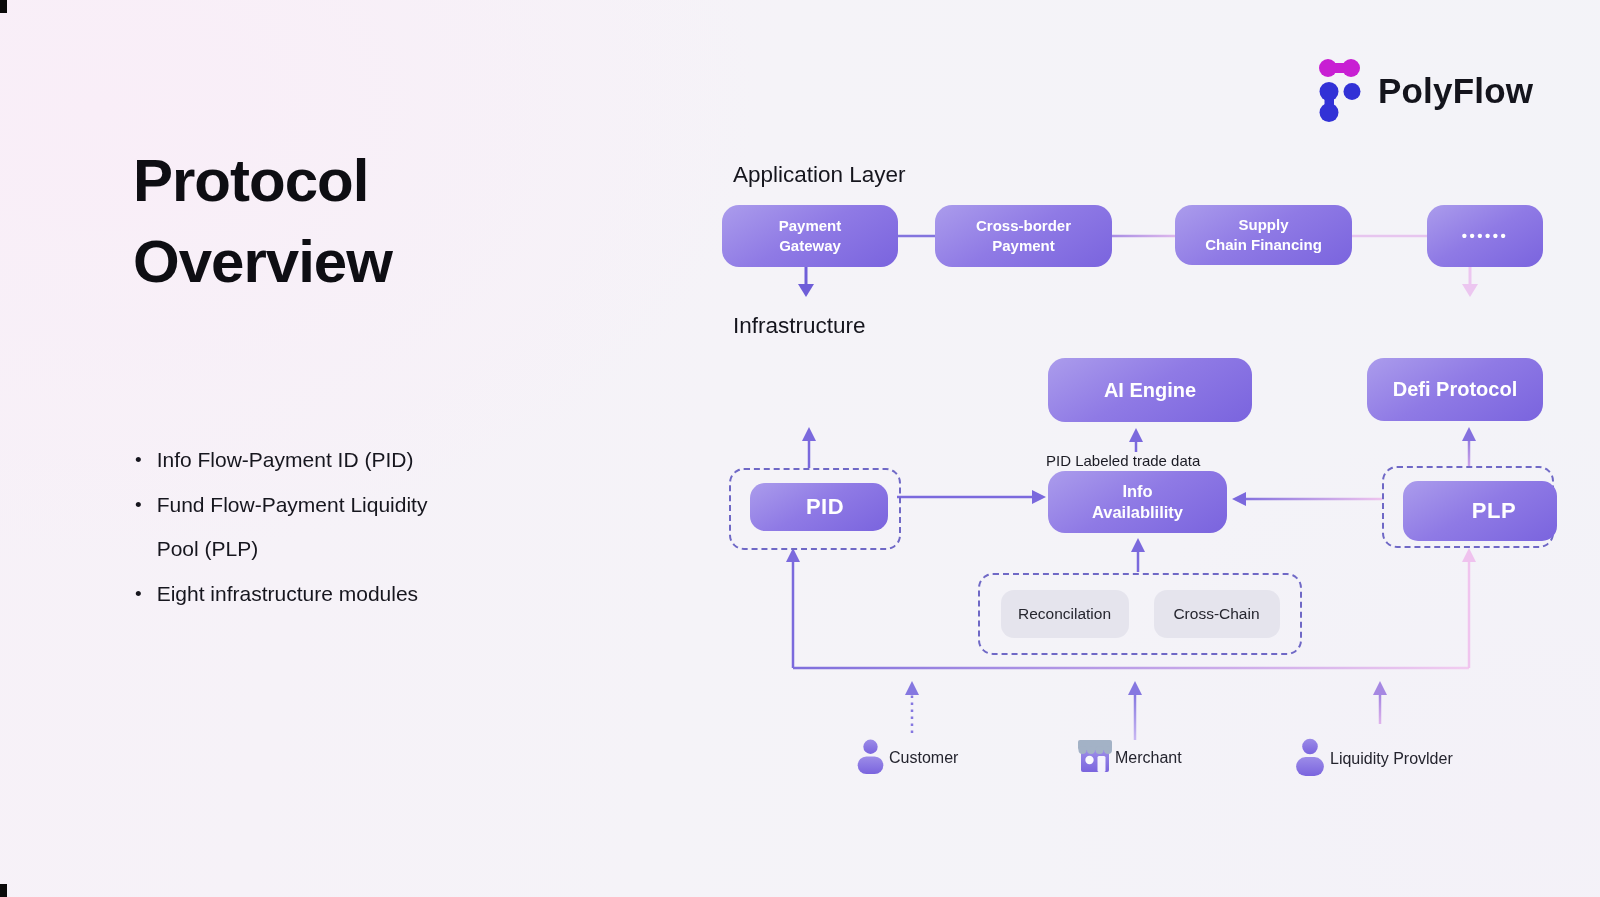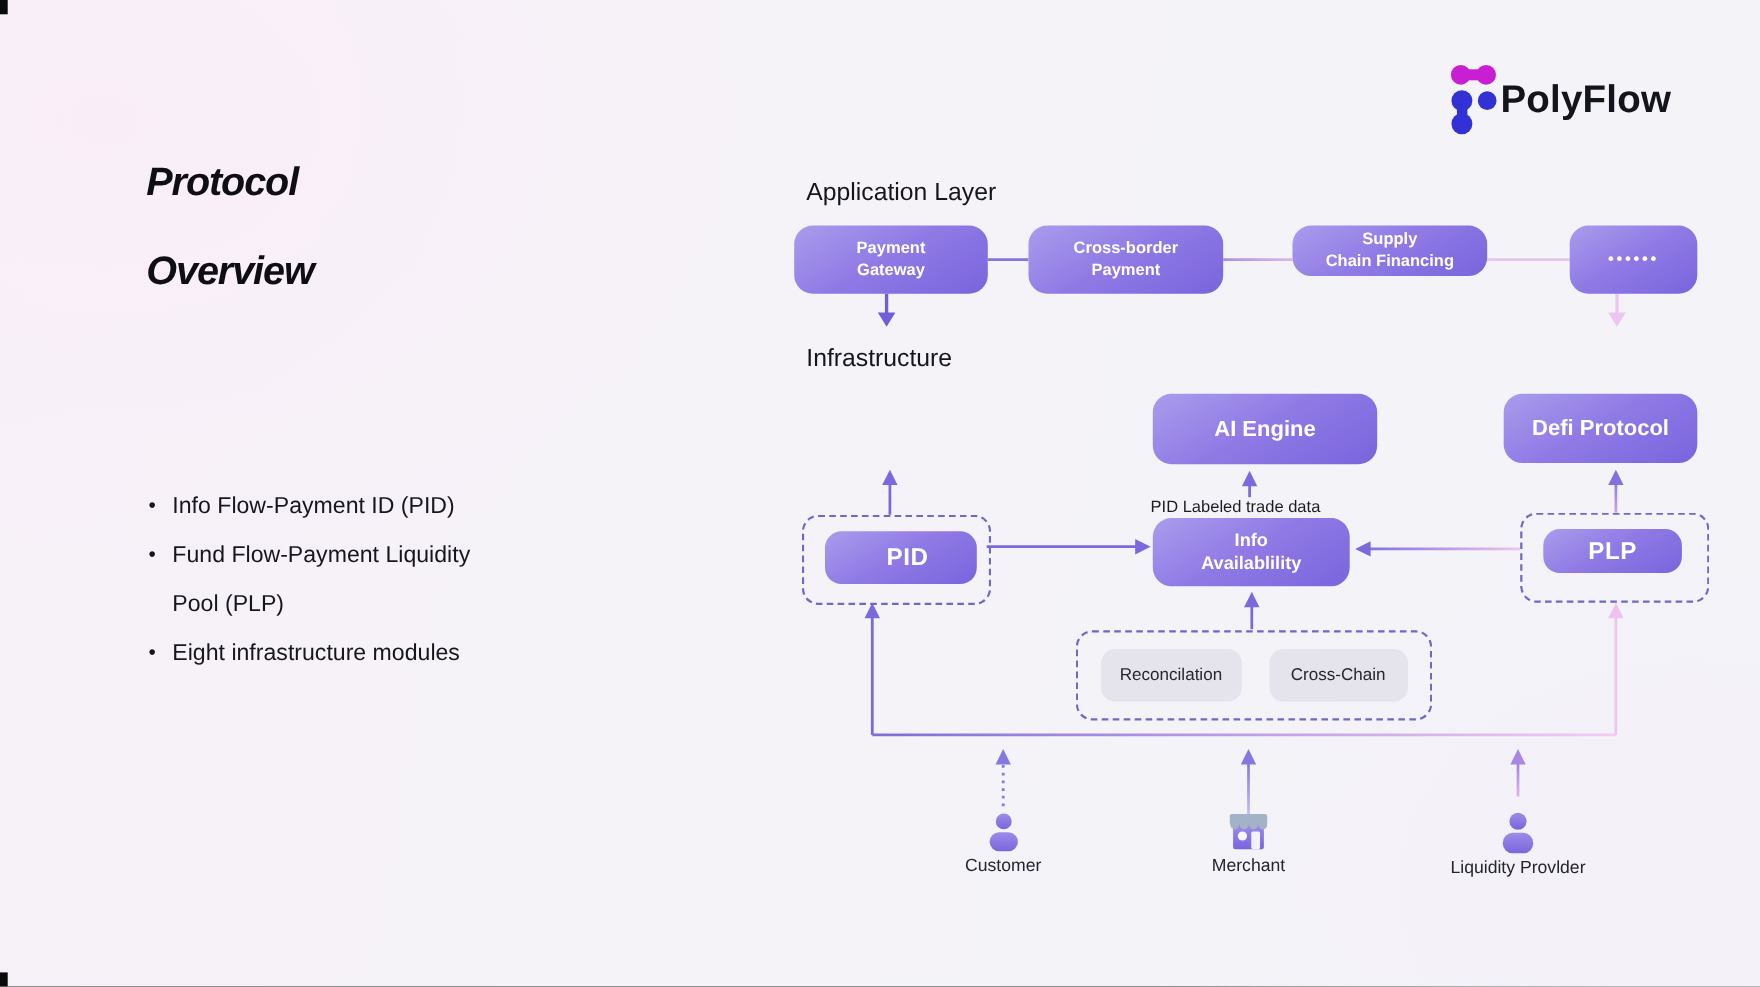--- a/index.html
+++ b/index.html
@@ -8,32 +8,32 @@
     font-family:"Liberation Sans",sans-serif;
     background:
       radial-gradient(1100px 760px at 6% 12%, #f9eef8 0%, rgba(249,238,248,0) 60%),
       radial-gradient(900px 700px at 96% 90%, #f4f1f8 0%, rgba(244,241,248,0) 55%),
       linear-gradient(100deg,#f7f1f8 0%,#f5f3f8 45%,#f3f3f8 100%);
   }
   .edge{position:absolute;left:0;width:7px;height:13px;background:#0a0a0a;}
   .edge.top{top:0}.edge.bottom{bottom:0}
 
   
-  .title{position:absolute;left:133px;top:100px;font-size:36px;line-height:81px;
-    font-weight:700;color:#0e0e13;letter-spacing:-1px;font-style:italic;}
+  .title{position:absolute;left:133px;top:100px;font-size:60px;line-height:81px;
+    font-weight:700;color:#0e0e13;letter-spacing:-1px;}
   .title span{display:block;}
   .subtitle{position:absolute;left:133px;top:326px;font-size:28px;color:#16161e;}
   .bullets{position:absolute;left:135px;top:438px;margin:0;padding:0;list-style:none;
     font-size:21px;line-height:44.5px;color:#16161e;}
   .bullets li{display:flex;gap:15px;}
   .bullets .dot{flex:0 0 auto;font-size:19px;}
   .bullets .btxt{max-width:316px;}
 
   
-  .logo{position:absolute;left:1318px;top:58px;display:flex;align-items:center;gap:0;}
+  .logo{position:absolute;left:1318px;top:58px;display:flex;align-items:center;gap:14px;}
   .logo .brand-text{font-size:35px;font-weight:600;color:#14141c;letter-spacing:0.2px;}
 
   
   .gbox{position:absolute;border-radius:17px;color:#fff;font-weight:700;
     display:flex;align-items:center;justify-content:center;text-align:center;
     background:linear-gradient(150deg,#ab9cec 0%,#8f7ae5 48%,#7a64de 100%);}
   .gbox .bl{white-space:pre-line;line-height:1.35;}
   .app .bl{font-size:15px;}
   .infra .bl{font-size:20px;}
   .small .bl{font-size:22px;letter-spacing:0.5px;}
@@ -46,21 +46,21 @@
   .modulebox{position:absolute;border:2px dashed #6f68c6;border-radius:15px;
     display:flex;align-items:center;justify-content:center;gap:25px;}
   .pill{background:#e5e4ed;border-radius:13px;height:48px;display:flex;align-items:center;
     justify-content:center;font-size:15.5px;color:#26262f;}
   .pill.p1{width:128px;}.pill.p2{width:126px;}
 
   .annotation{position:absolute;font-size:15px;color:#1b1b24;text-align:left;}
 
   .connectors{position:absolute;left:0;top:0;pointer-events:none;}
 
-  .actor{position:absolute;display:flex;flex-direction:column;align-items:center;}
+  .actor{position:absolute;display:flex;flex-direction:row;align-items:center;}
   .actor .alabel{margin-top:5px;font-size:16px;color:#24242e;white-space:nowrap;}
 </style>
 </head>
 <body>
 
 <div class="slide">
   <div class="edge top"></div>
   <div class="edge bottom"></div>
 
   <h1 class="title">
@@ -184,21 +184,21 @@
 
   <div class="seclabel" style="left:733px;top:162px;">Application Layer</div>
   <div class="gbox app" style="left:722px;top:205px;width:176px;height:62px;">
       <span class="bl">Payment
 Gateway</span>
     </div>
   <div class="gbox app" style="left:935px;top:205px;width:177px;height:62px;">
       <span class="bl">Cross-border
 Payment</span>
     </div>
-  <div class="gbox app" style="left:1175px;top:205px;width:177px;height:46px;">
+  <div class="gbox app" style="left:1175px;top:205px;width:177px;height:60px;">
       <span class="bl">Supply
 Chain Financing</span>
     </div>
   <div class="gbox app dotsbox" style="left:1427px;top:205px;width:116px;height:62px;">
       <span class="bl">••••••</span>
     </div>
 
   <div class="seclabel" style="left:733px;top:313px;">Infrastructure</div>
   <div class="gbox infra" style="left:1048px;top:358px;width:204px;height:64px;">
       <span class="bl">AI Engine</span>
@@ -213,21 +213,21 @@
   <div class="gbox small" style="left:750px;top:483px;width:126px;height:48px;border-radius:15px;padding-left:12px;">
       <span class="bl">PID</span>
     </div>
 
   <div class="gbox databox" style="left:1048px;top:471px;width:179px;height:62px;">
       <span class="bl">Info
 Availablility</span>
     </div>
 
   <div class="dashedbox" style="left:1382px;top:466px;width:168px;height:78px;"></div>
-  <div class="gbox small" style="left:1403px;top:481px;width:126px;height:40px;border-radius:15px;">
+  <div class="gbox small" style="left:1403px;top:481px;width:126px;height:60px;border-radius:15px;padding-left:28px;">
       <span class="bl">PLP</span>
     </div>
 
   <div class="modulebox" style="left:978px;top:573px;width:320px;height:78px;">
     <div class="pill p1">Reconcilation</div>
     <div class="pill p2">Cross-Chain</div>
   </div>
 
   <div class="actor" style="left:852px;top:737px;width:120px;">
     <svg width="37" height="37" viewBox="0 0 36 36">

